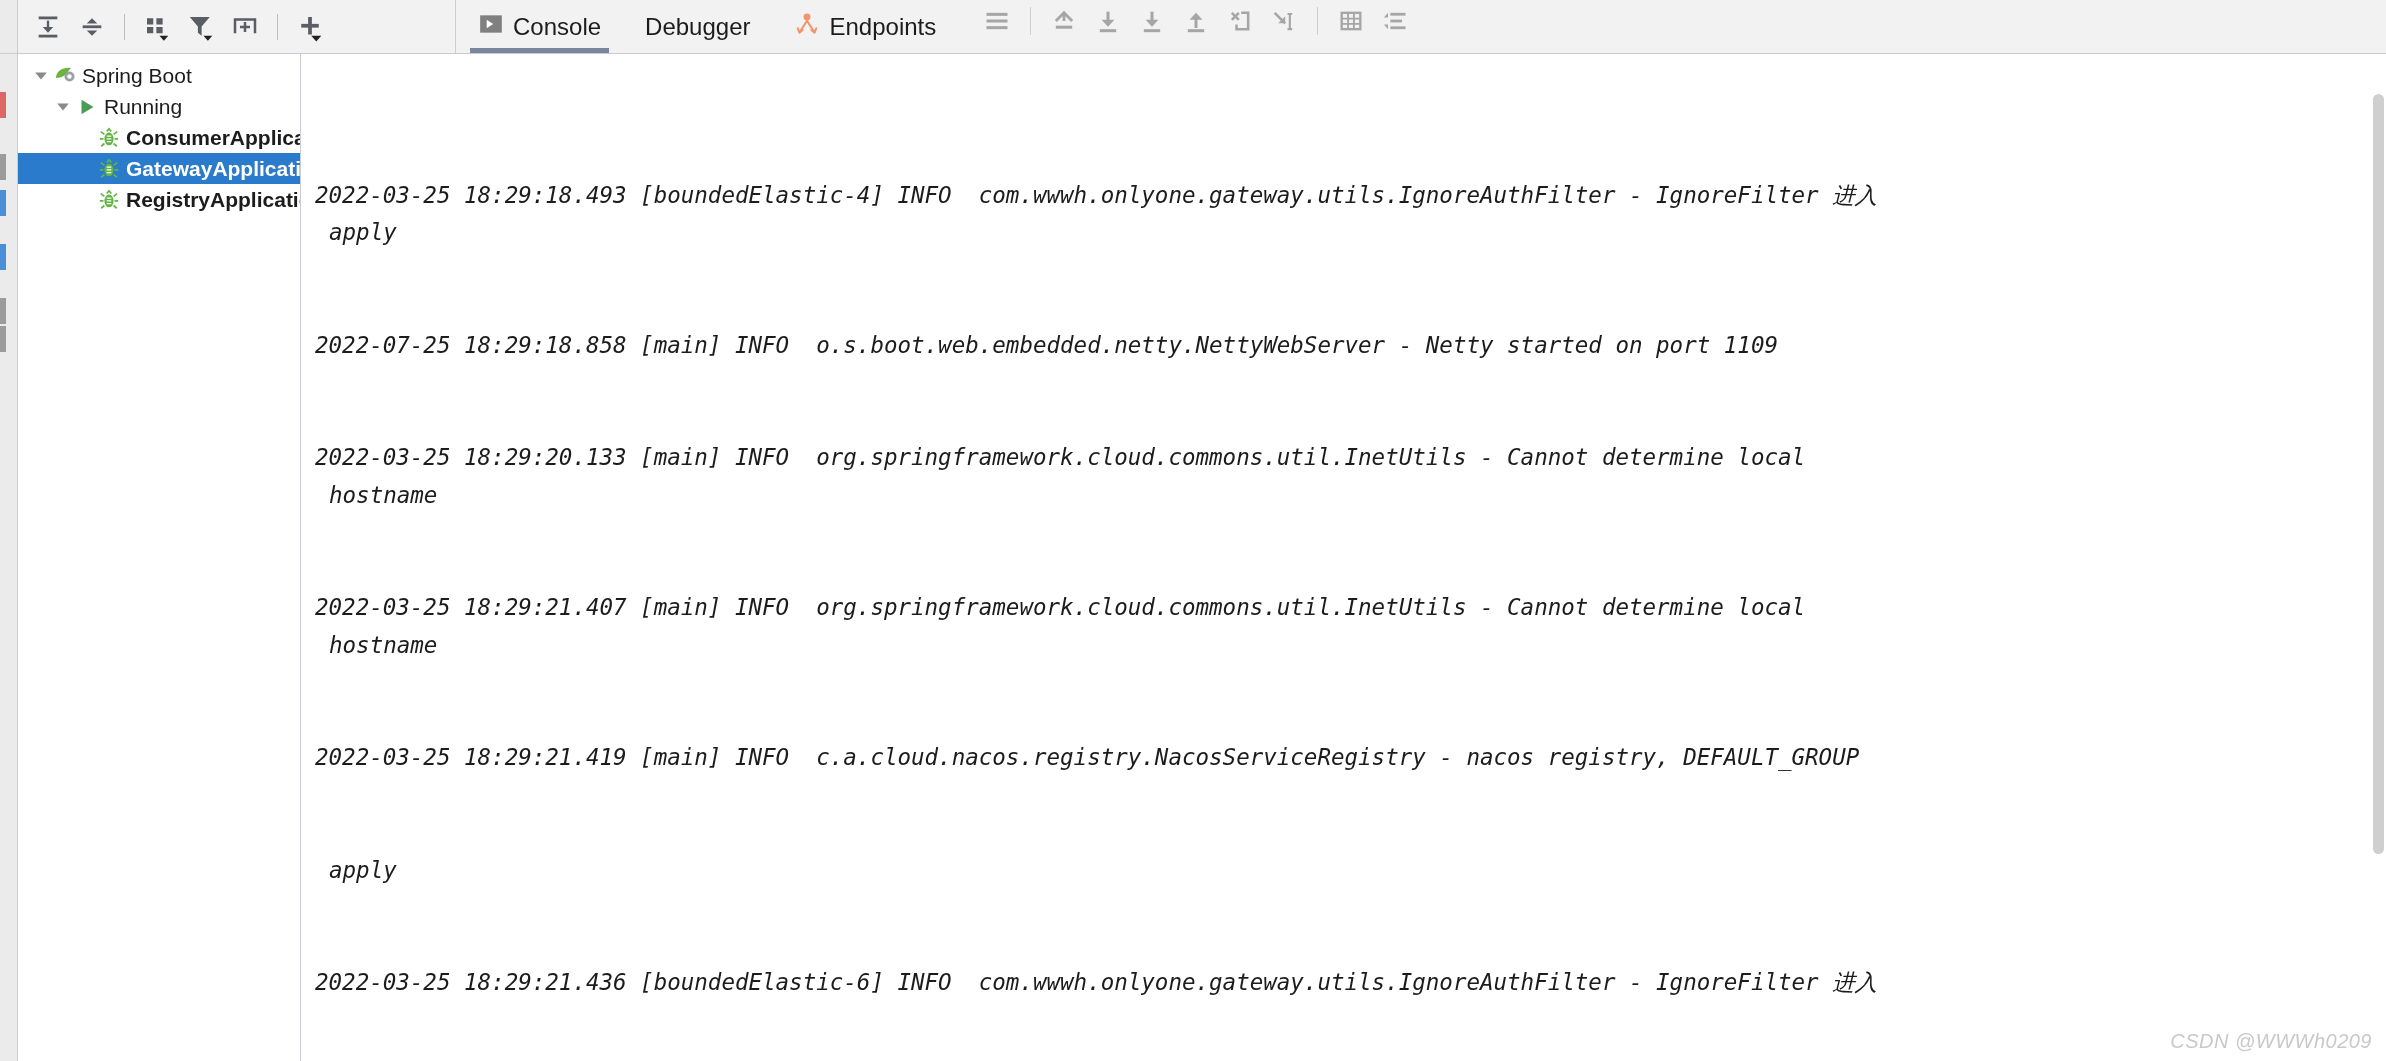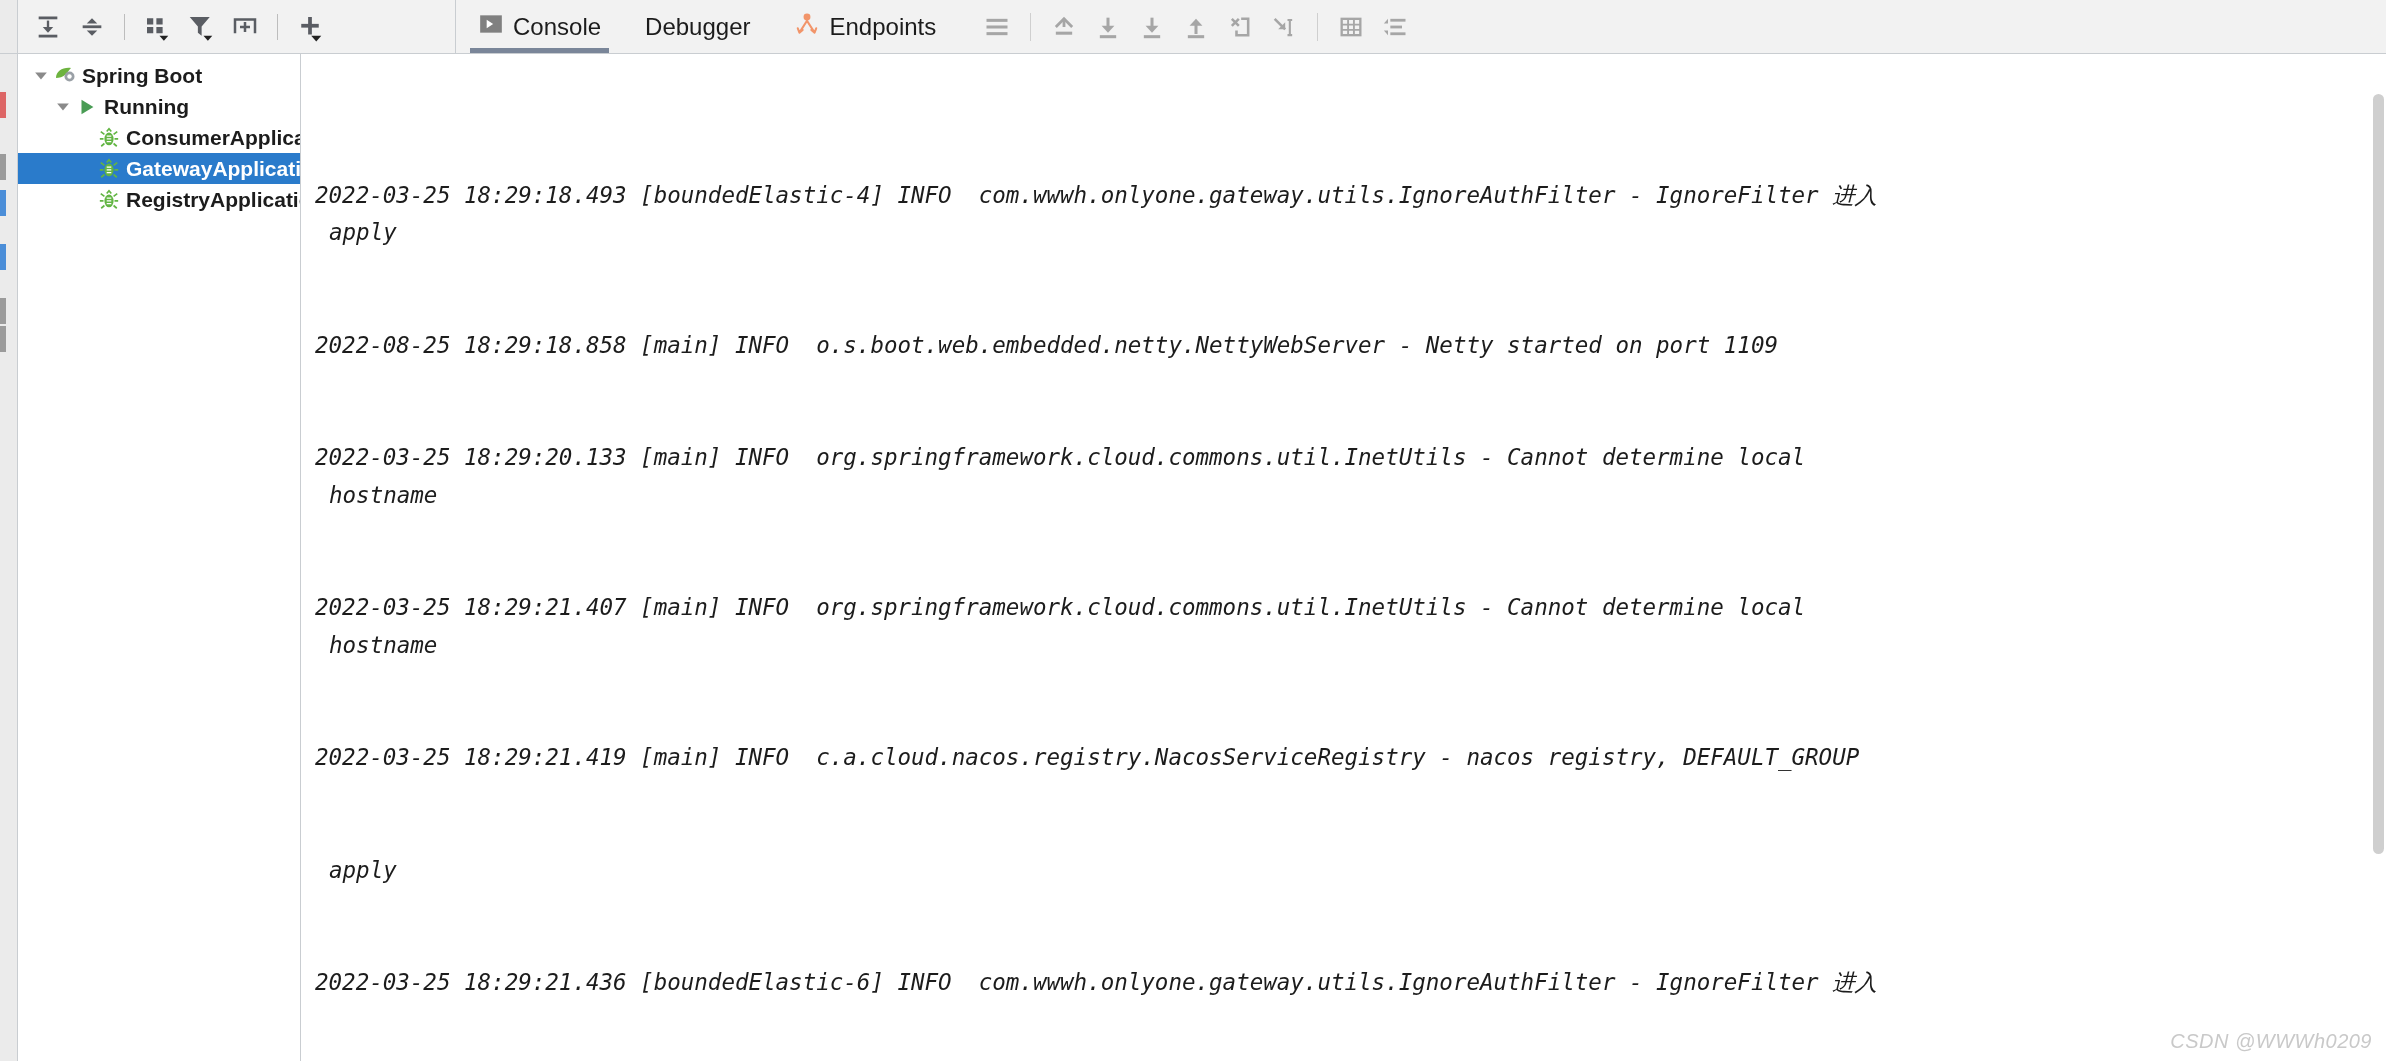--- a/index.html
+++ b/index.html
@@ -49,21 +49,21 @@
     cursor: default;
   }
   .tb-sep {
     width: 1px; height: 26px;
     background: #bdbdbd;
     margin: 0 8px;
   }
   .tabs {
     flex: 1 1 auto;
     display: flex;
-    align-items: center;
+    align-items: flex-start;
     background: #f2f2f2;
   }
   .tab {
     display: flex;
     align-items: center;
     gap: 9px;
     padding: 0 22px;
     font-size: 24px;
     color: #1c1c1c;
     height: 100%;
@@ -129,21 +129,21 @@
     white-space: nowrap;
     padding-right: 4px;
     cursor: default;
   }
   .tree-row.selected {
     background: #2a7bcb;
     color: #ffffff;
   }
   .tw { width: 22px; flex: 0 0 22px; display:flex; align-items:center; justify-content:center;}
   .tree-ico { width: 26px; flex: 0 0 26px; display: flex; align-items: center; justify-content: center; }
-  .tree-label { margin-left: 4px; font-weight: bold; }
+  .tree-label { margin-left: 4px; }
   .tree-label.bold { font-weight: bold; }
 
   
   .console-wrap {
     flex: 1 1 auto;
     position: relative;
     background: #ffffff;
     overflow: hidden;
     font-style: italic;
   }
@@ -437,21 +437,21 @@
         </span>
         <span class="tree-label bold">RegistryApplication</span>
 
       </div>
     </div>
 
     <div class="console-wrap">
       <div class="console">
 
         <div class="logline"><span>2022-03-25 18:29:18.493 [boundedElastic-4] INFO  com.wwwh.onlyone.gateway.utils.IgnoreAuthFilter - IgnoreFilter 进入</span><span class="cont">apply</span></div>
-        <div class="logline"><span>2022-08-25 18:29:18.858 [main] INFO  o.s.boot.web.embedded.netty.NettyWebServer - Netty started on port 1109</span></div>
+        <div class="logline"><span>2022-07-25 18:29:18.858 [main] INFO  o.s.boot.web.embedded.netty.NettyWebServer - Netty started on port 1109</span></div>
         <div class="logline"><span>2022-03-25 18:29:20.133 [main] INFO  org.springframework.cloud.commons.util.InetUtils - Cannot determine local</span><span class="cont">hostname</span></div>
         <div class="logline"><span>2022-03-25 18:29:21.407 [main] INFO  org.springframework.cloud.commons.util.InetUtils - Cannot determine local</span><span class="cont">hostname</span></div>
         <div class="logline"><span>2022-03-25 18:29:21.419 [main] INFO  c.a.cloud.nacos.registry.NacosServiceRegistry - nacos registry, DEFAULT_GROUP</span></div>
         <div class="logline"><span class="cont">apply</span></div>
         <div class="logline"><span>2022-03-25 18:29:21.436 [boundedElastic-6] INFO  com.wwwh.onlyone.gateway.utils.IgnoreAuthFilter - IgnoreFilter 进入</span></div>
         
         
         
         
         

